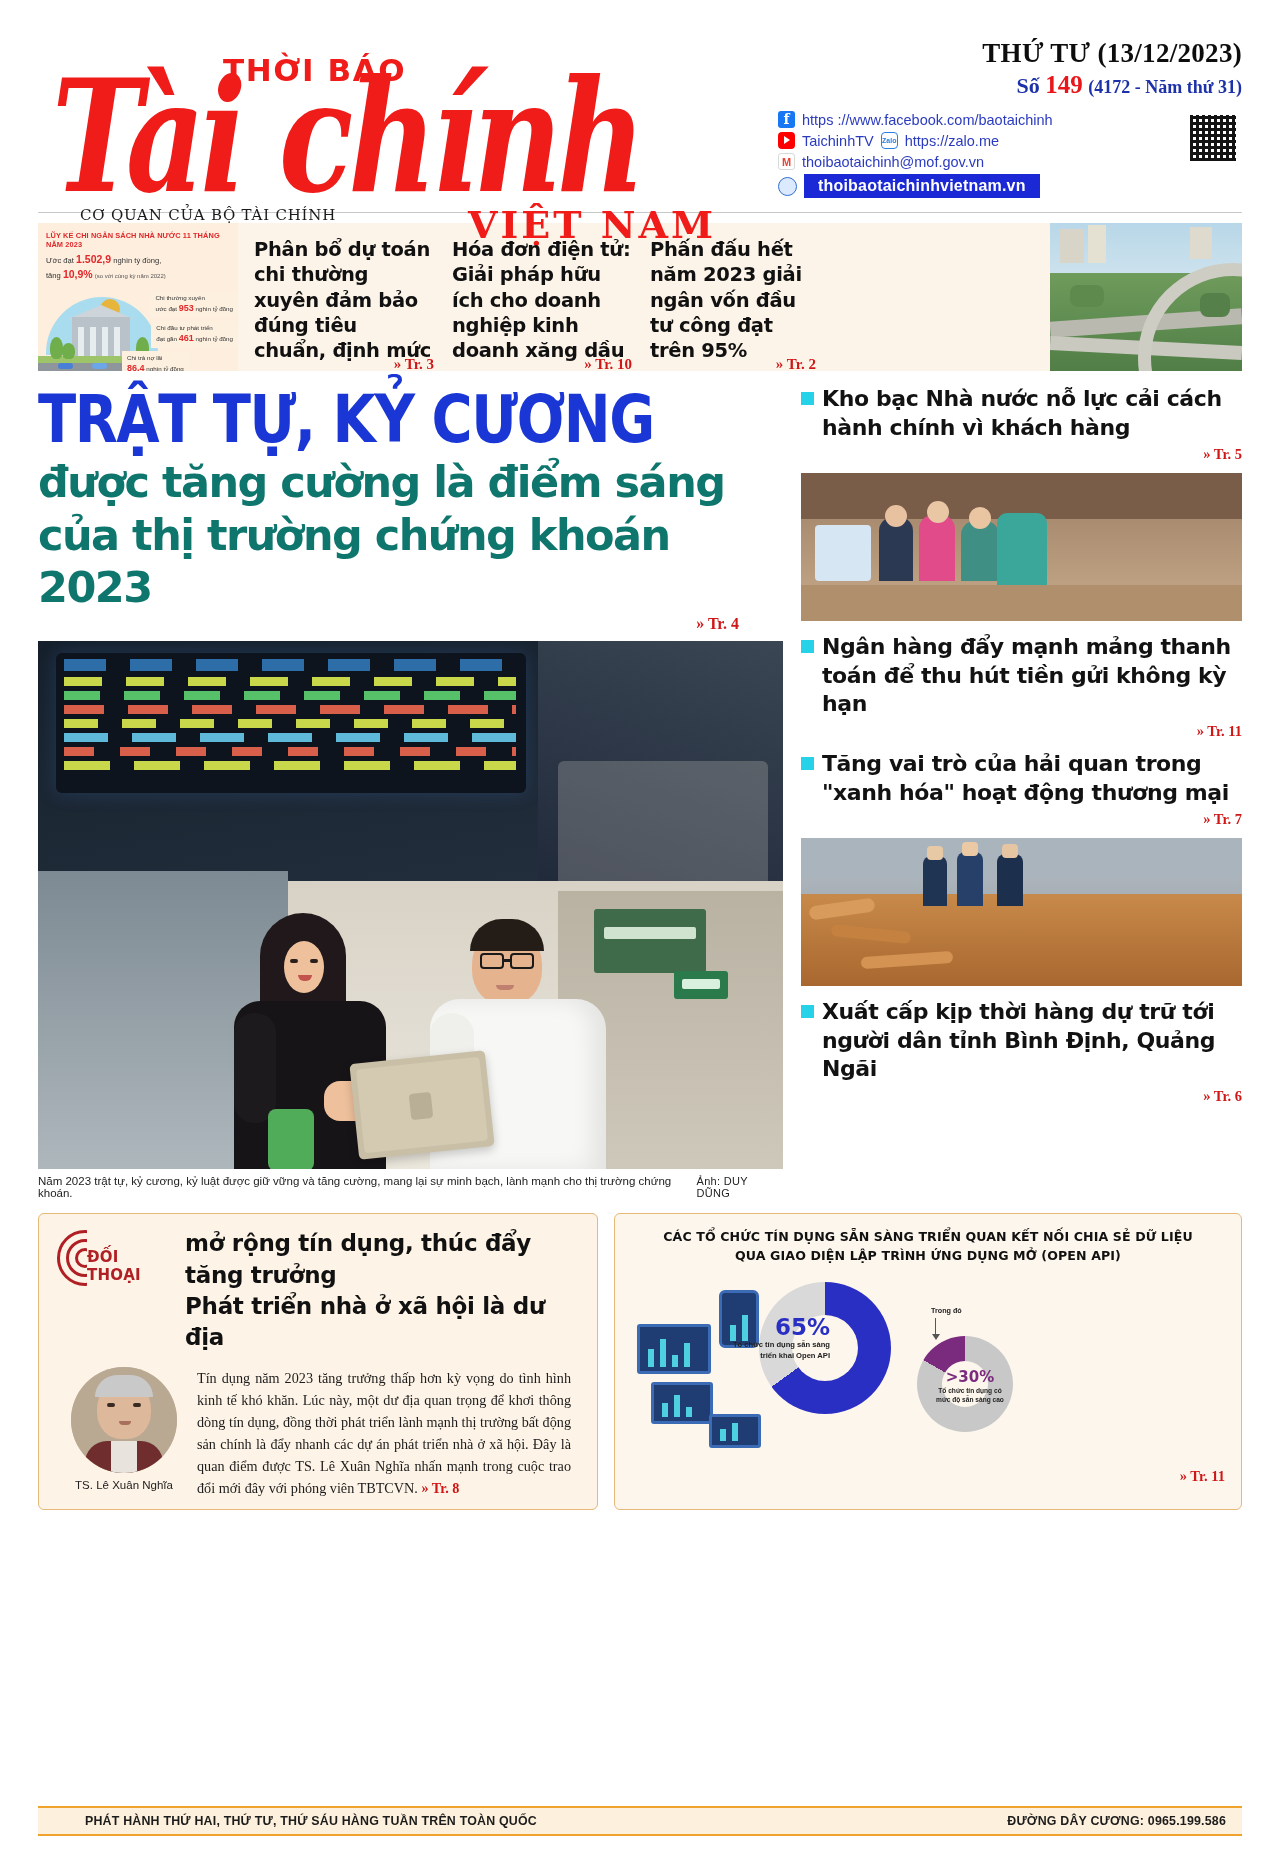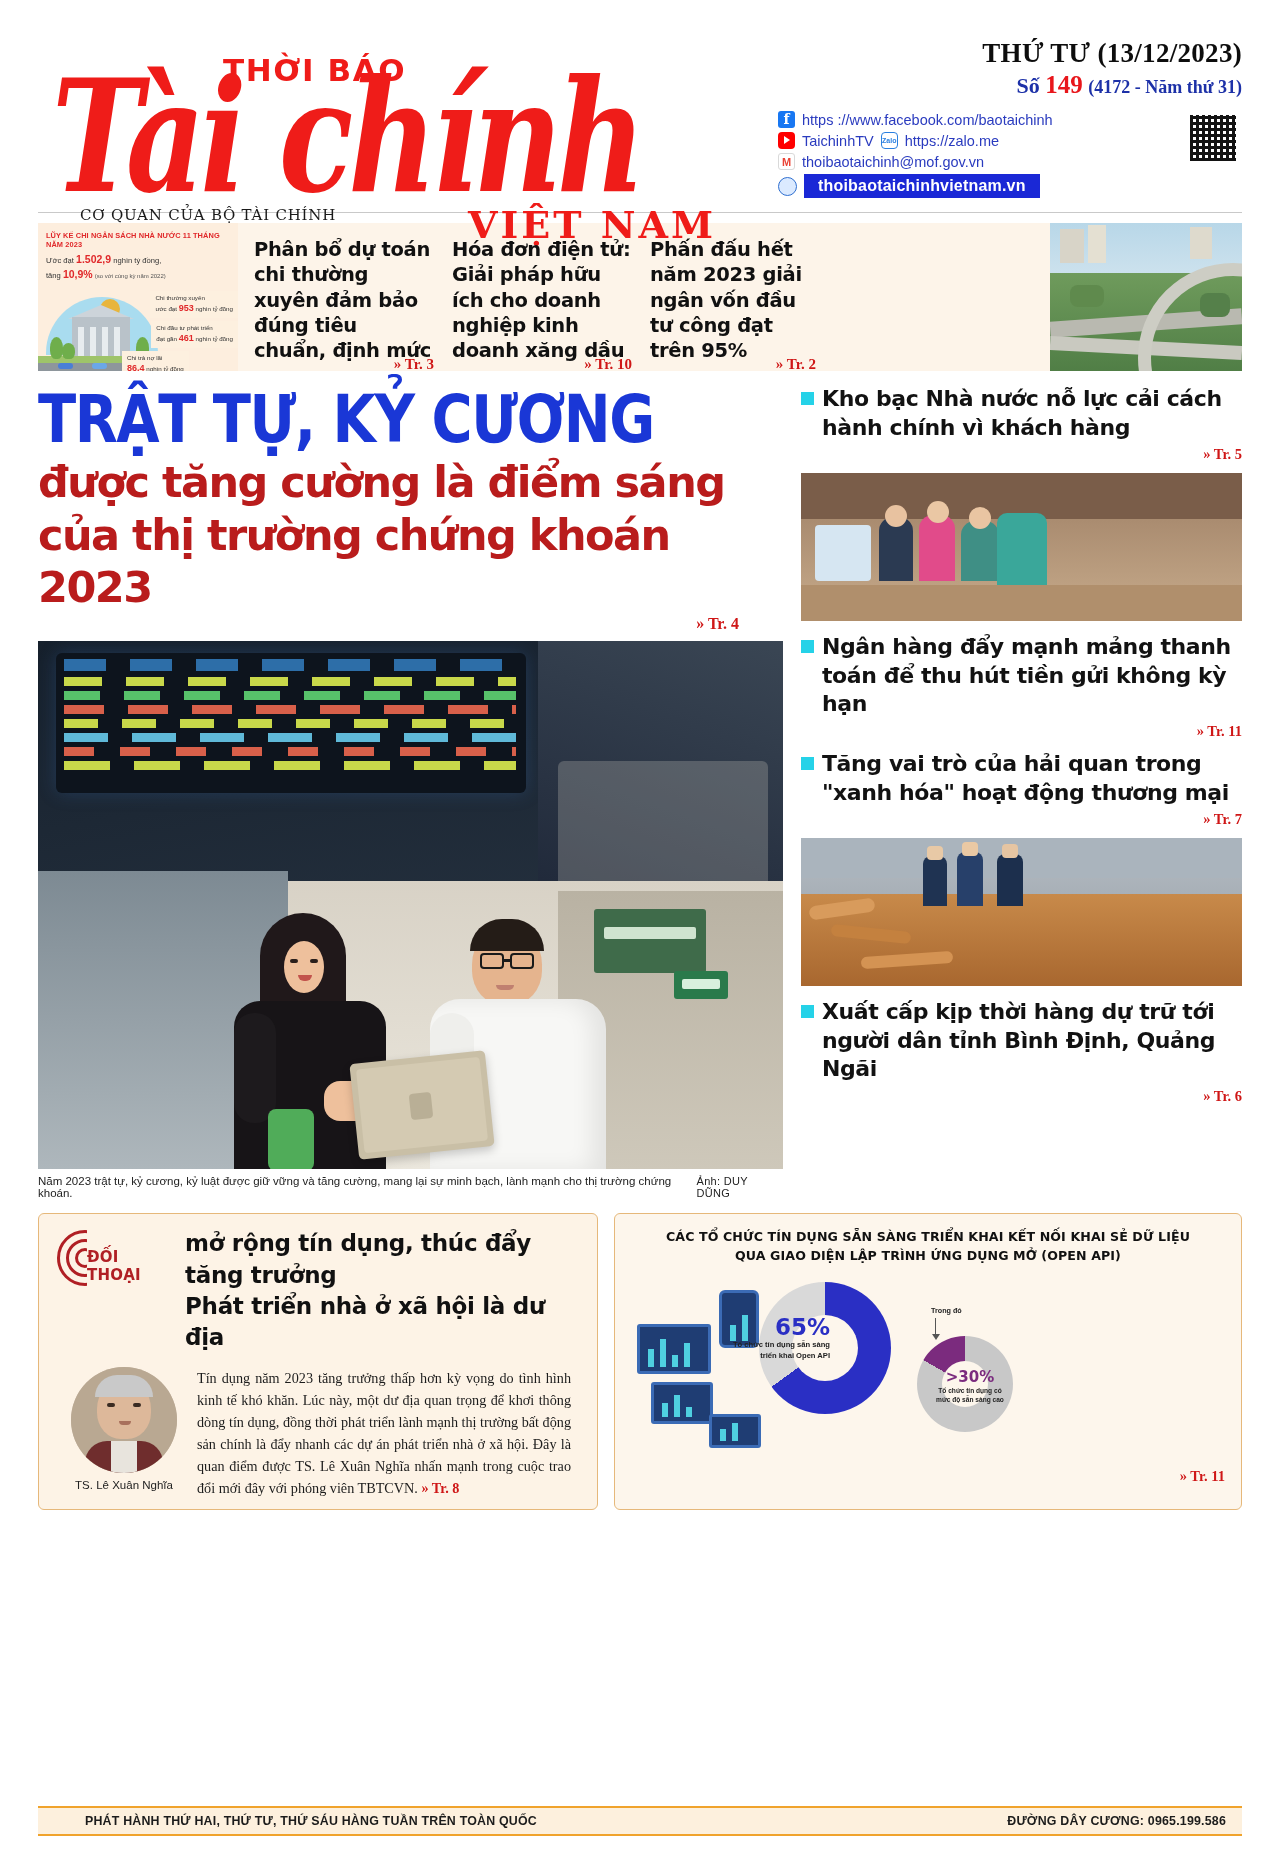--- a/index.html
+++ b/index.html
@@ -87,21 +87,21 @@
   .tcol { padding-right: 18px; position: relative; }
   .tcol h3 { font-size: 19.5px; font-weight: 700; line-height: 1.3; color: #111; font-family: "DejaVu Sans", sans-serif; letter-spacing: -.3px; }
   .pg { position: absolute; right: 18px; bottom: -2px; color: #cf1717; font-family: "Liberation Serif", serif; font-weight: 700; font-size: 15px; white-space: nowrap; }
   .teaser-photo { width: 192px; flex: 0 0 192px; position: relative; overflow: hidden; background: #9ec3d6; }
 
   
   .main { display: flex; margin-top: 14px; }
   .lead { width: 745px; flex: 0 0 745px; position: relative; }
   .lead h1 { font-family: "DejaVu Sans", sans-serif; letter-spacing: -1.5px; }
   .lead-l1 { font-size: 56px; font-weight: 700; color: #1a37d6; line-height: 1.02; transform: scaleY(1.18); transform-origin: left top; display: inline-block; }
-  .lead-l2, .lead-l3 { font-size: 43px; font-weight: 700; color: #b91c1c; line-height: 1.22; }
+  .lead-l2, .lead-l3 { font-size: 43px; font-weight: 700; color: #0f766e; line-height: 1.22; }
   .lead-pg { text-align: right; color: #cf1717; font-family: "Liberation Serif", serif; font-weight: 700; font-size: 16px; margin-top: 2px; padding-right: 44px; }
   .lead-photo { width: 745px; height: 528px; margin-top: 8px; position: relative; overflow: hidden; background: #1d2733; }
   .cap-row { display: flex; justify-content: space-between; align-items: baseline; margin-top: 6px; font-size: 11.5px; color: #222; }
   .cap-credit { font-size: 11px; letter-spacing: .3px; }
 
   
   .side { flex: 1; padding-left: 18px; }
   .side-item { display: flex; gap: 8px; margin-bottom: 4px; }
   .sq { width: 13px; height: 13px; flex: 0 0 13px; background: #25d2e8; margin-top: 7px; }
   .side-item h4 { font-size: 22px; font-weight: 700; line-height: 1.3; color: #121212; font-family: "DejaVu Sans", sans-serif; letter-spacing: -.4px; }
@@ -455,21 +455,21 @@
         </div>
 
         <div class="dlg-text">
           <span>Tín dụng năm 2023 tăng trưởng thấp hơn kỳ vọng do tình hình kinh tế khó khăn. Lúc này, một dư địa quan trọng để khơi thông dòng tín dụng, đồng thời phát triển lành mạnh thị trường bất động sản chính là đẩy nhanh các dự án phát triển nhà ở xã hội. Đây là quan điểm được TS. Lê Xuân Nghĩa nhấn mạnh trong cuộc trao đổi mới đây với phóng viên TBTCVN.</span>
           <span class="pgl">» Tr. 8</span>
         </div>
       </div>
     </div>
 
     <div class="api-box">
-      <div class="api-title">CÁC TỔ CHỨC TÍN DỤNG SẴN SÀNG TRIỂN KHAI KẾT NỐI KHAI SẺ DỮ LIỆU</div>
+      <div class="api-title">CÁC TỔ CHỨC TÍN DỤNG SẴN SÀNG TRIỂN QUAN KẾT NỐI CHIA SẺ DỮ LIỆU</div>
       <div class="api-title">QUA GIAO DIỆN LẬP TRÌNH ỨNG DỤNG MỞ (OPEN API)</div>
 
       <div class="api-stage">
 
         <div class="dev dev-scr" style="left:6px;top:52px;width:74px;height:50px">
           <div class="dev-bar" style="left:8px;height:18px"></div>
           <div class="dev-bar" style="left:20px;height:28px"></div>
           <div class="dev-bar" style="left:32px;height:12px"></div>
           <div class="dev-bar" style="left:44px;height:24px"></div>
         </div>

